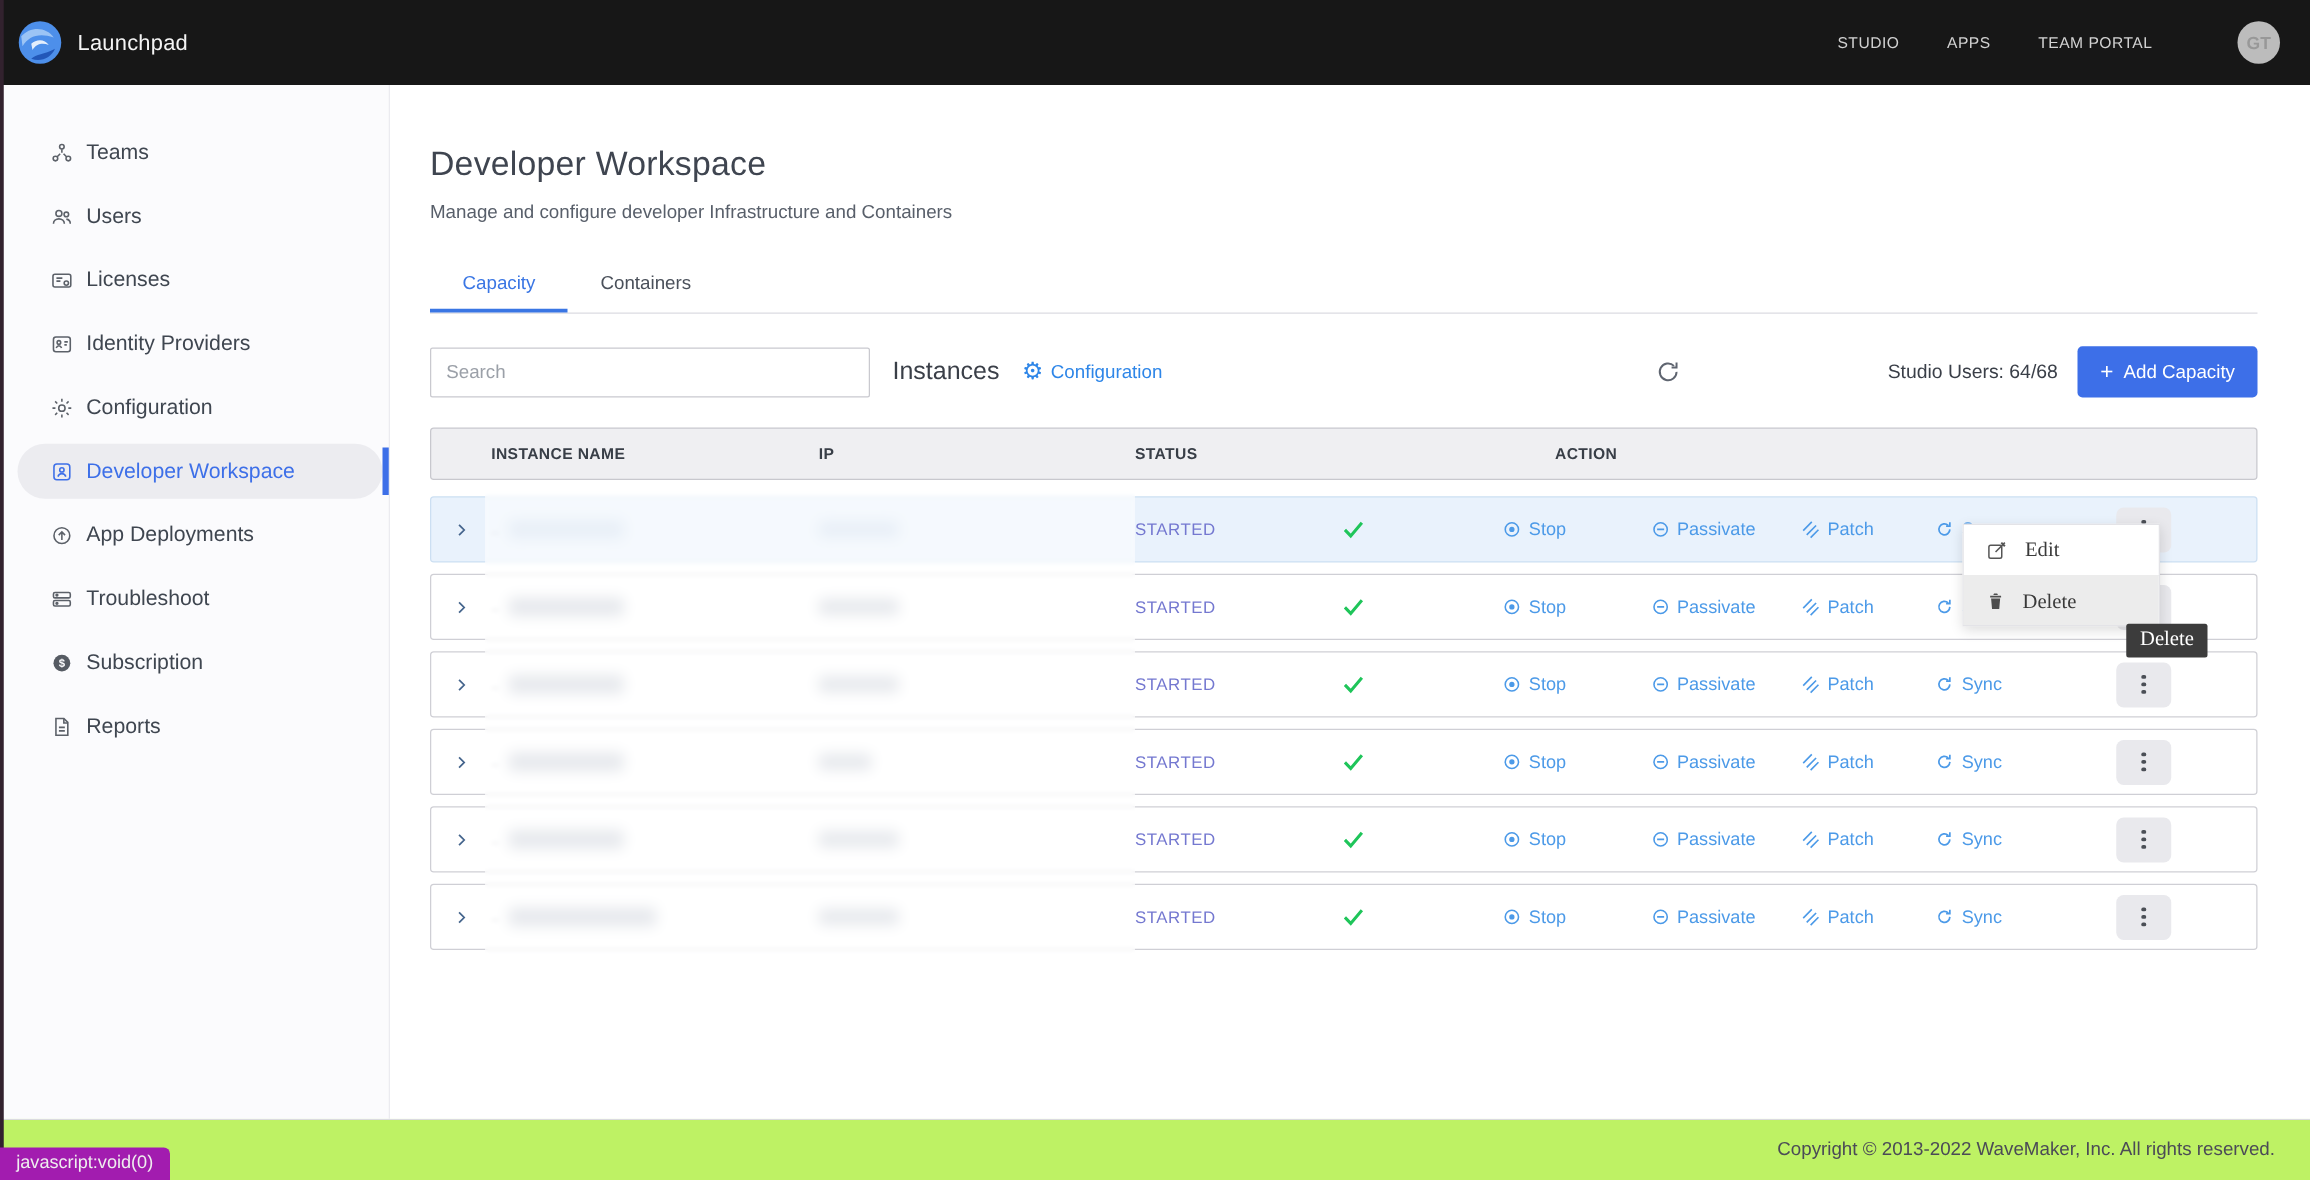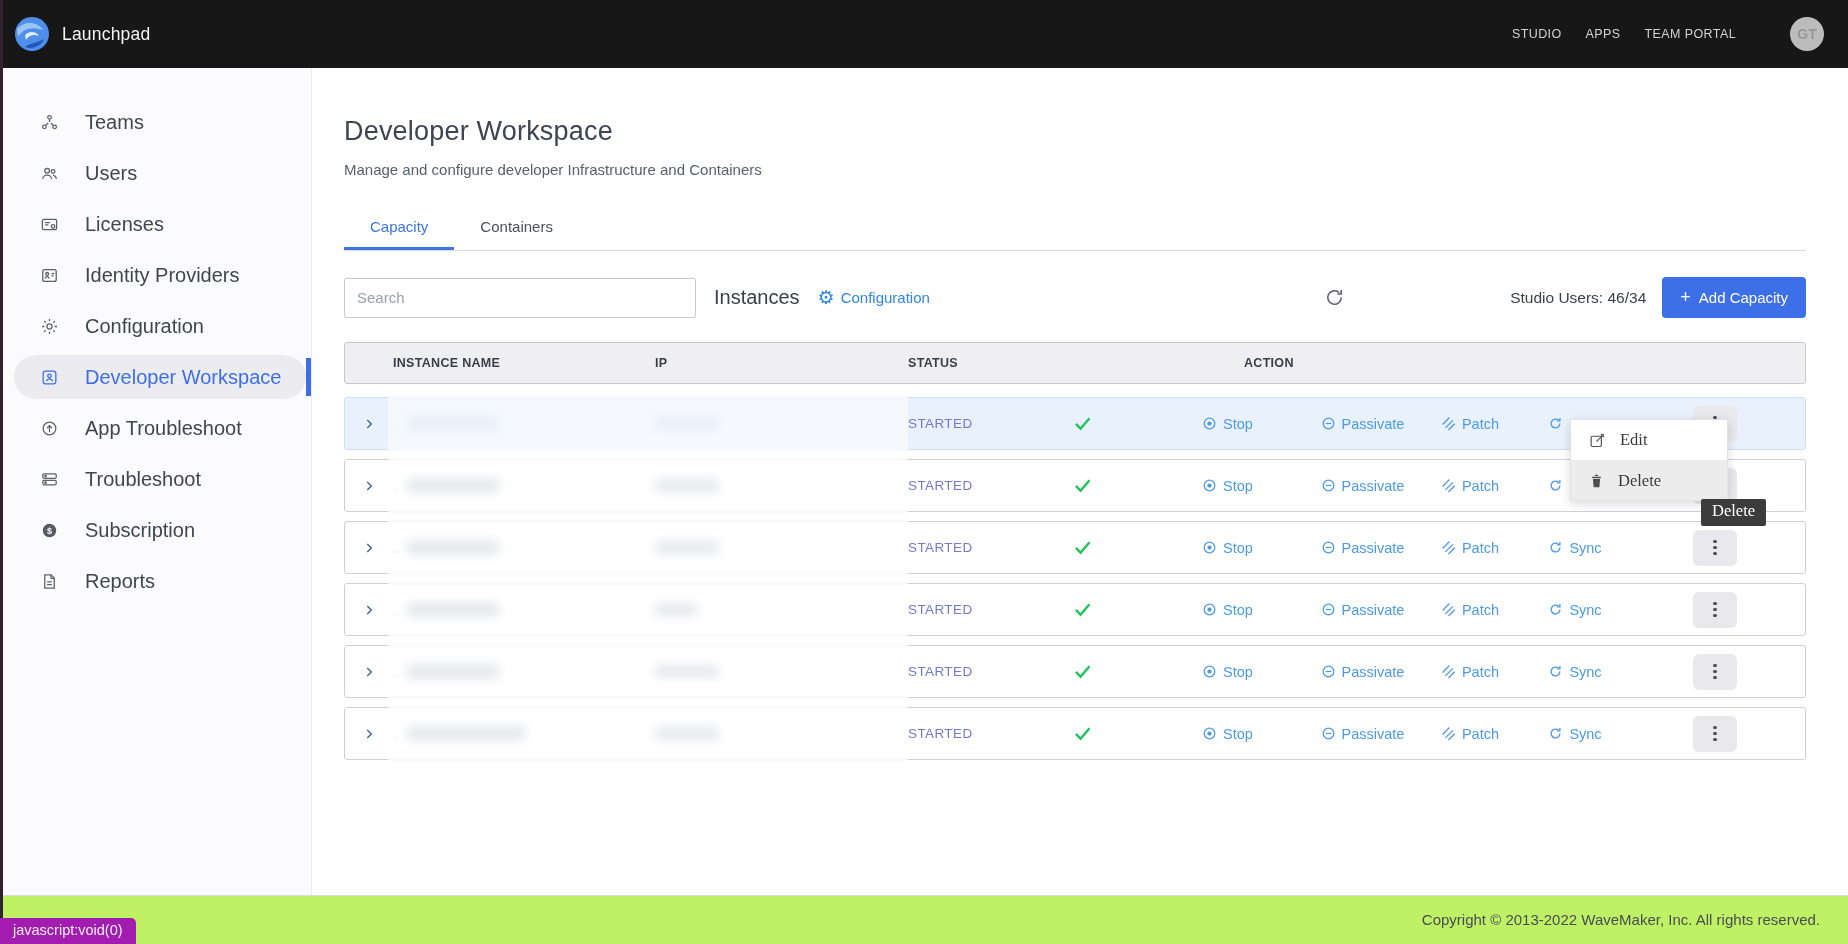--- a/index.html
+++ b/index.html
@@ -7,29 +7,29 @@
   body {
     font-family:"Liberation Sans", sans-serif;
     background:#ffffff; position:relative; overflow:hidden; color:#3c424c;
   }
   body::after { content:""; position:absolute; left:0; top:0; width:3px; height:100%; background:#32222e; z-index:30; }
 
   
   .topbar { height:68px; background:#171717; display:flex; align-items:center; padding:0 24px 0 14px; }
   .brand { display:flex; align-items:center; gap:12px; }
   .brand-label { color:#f4f4f4; font-size:17.5px; letter-spacing:.2px; }
-  .topnav { margin-left:auto; display:flex; align-items:center; gap:24px; }
+  .topnav { margin-left:auto; display:flex; align-items:center; gap:38px; }
   .topnav a { color:#d2d2d2; font-size:12.5px; letter-spacing:.4px; text-decoration:none; font-weight:500; }
   .avatar { width:34px; height:34px; border-radius:50%; background:#bcbcbc; color:#989898; display:flex; align-items:center; justify-content:center; font-size:14px; font-weight:bold; margin-left:30px; }
 
   
   .mid { display:flex; height:827px; }
   .sidebar { width:312px; background:#fbfbfd; border-right:1px solid #ebebf0; padding-top:32px; flex-shrink:0; }
   .side-item { position:relative; height:44px; margin:0 5px 7px 14px; display:flex; align-items:center; gap:10px; padding-left:26px; border-radius:26px; cursor:pointer; color:#5c6169; }
-  .side-item .lbl { font-size:20px; font-weight:500; color:#3f4650;margin-left:16px; }
+  .side-item .lbl { font-size:17px; font-weight:500; color:#3f4650; }
   .side-item.active { background:#ececf0; color:#3d6fe8; }
   .side-item.active .lbl { color:#3d6fe8; }
   .side-item.active::after { content:""; position:absolute; right:-5px; top:3px; bottom:3px; width:5px; background:#3d6fe8; }
   .side-item svg { flex-shrink:0; }
 
   .main { flex:1; padding:48px 42px 0 32px; position:relative; background:#fff; }
   .page-title { font-size:27px; font-weight:500; color:#3f4550; letter-spacing:.2px; }
   .page-sub { margin-top:14px; font-size:15px; color:#585f6a; }
 
   
@@ -154,21 +154,21 @@
           <circle cx="12" cy="10" r="2.2"></circle>
           <path d="M8 16.8c.7-2 2.2-3 4-3s3.3 1 4 3"></path>
         </svg>
       <span class="lbl">Developer Workspace</span>
     </div>
     <div class="side-item">
       <svg width="19" height="19" viewBox="0 0 24 24" fill="none" stroke="currentColor" stroke-width="1.6">
           <circle cx="12" cy="12" r="8"></circle>
           <path d="M12 16.5v-8M8.8 11.5L12 8.3l3.2 3.2"></path>
         </svg>
-      <span class="lbl">App Troubleshoot</span>
+      <span class="lbl">App Deployments</span>
     </div>
     <div class="side-item">
       <svg width="19" height="19" viewBox="0 0 24 24" fill="none" stroke="currentColor" stroke-width="1.6">
           <rect x="3.5" y="5" width="17" height="5.5" rx="1.5"></rect>
           <rect x="3.5" y="13.2" width="17" height="5.5" rx="1.5"></rect>
           <circle cx="7" cy="7.7" r=".9" fill="currentColor"></circle>
           <circle cx="7" cy="16" r=".9" fill="currentColor"></circle>
         </svg>
       <span class="lbl">Troubleshoot</span>
     </div>
@@ -203,21 +203,21 @@
       <a class="config-link">
         <span class="gear-glyph">⚙</span>
         <span>Configuration</span>
       </a>
       <button class="refresh-btn">
         <svg width="19" height="19" viewBox="0 0 24 24" fill="none" stroke="#5f6570" stroke-width="2">
             <path d="M20.5 12a8.5 8.5 0 1 1-2.6-6.1"></path>
             <polyline points="20.5 2.5 20.5 7.5 15.5 7.5"></polyline>
           </svg>
       </button>
-      <span class="studio-users">Studio Users: 46/34</span>
+      <span class="studio-users">Studio Users: 64/68</span>
       <button class="add-btn">
         <span class="plus">+</span>
         <span>Add Capacity</span>
       </button>
     </div>
 
     <div class="table">
       <div class="thead">
         <div class="cell"></div>
         <div class="cell">INSTANCE NAME</div>

